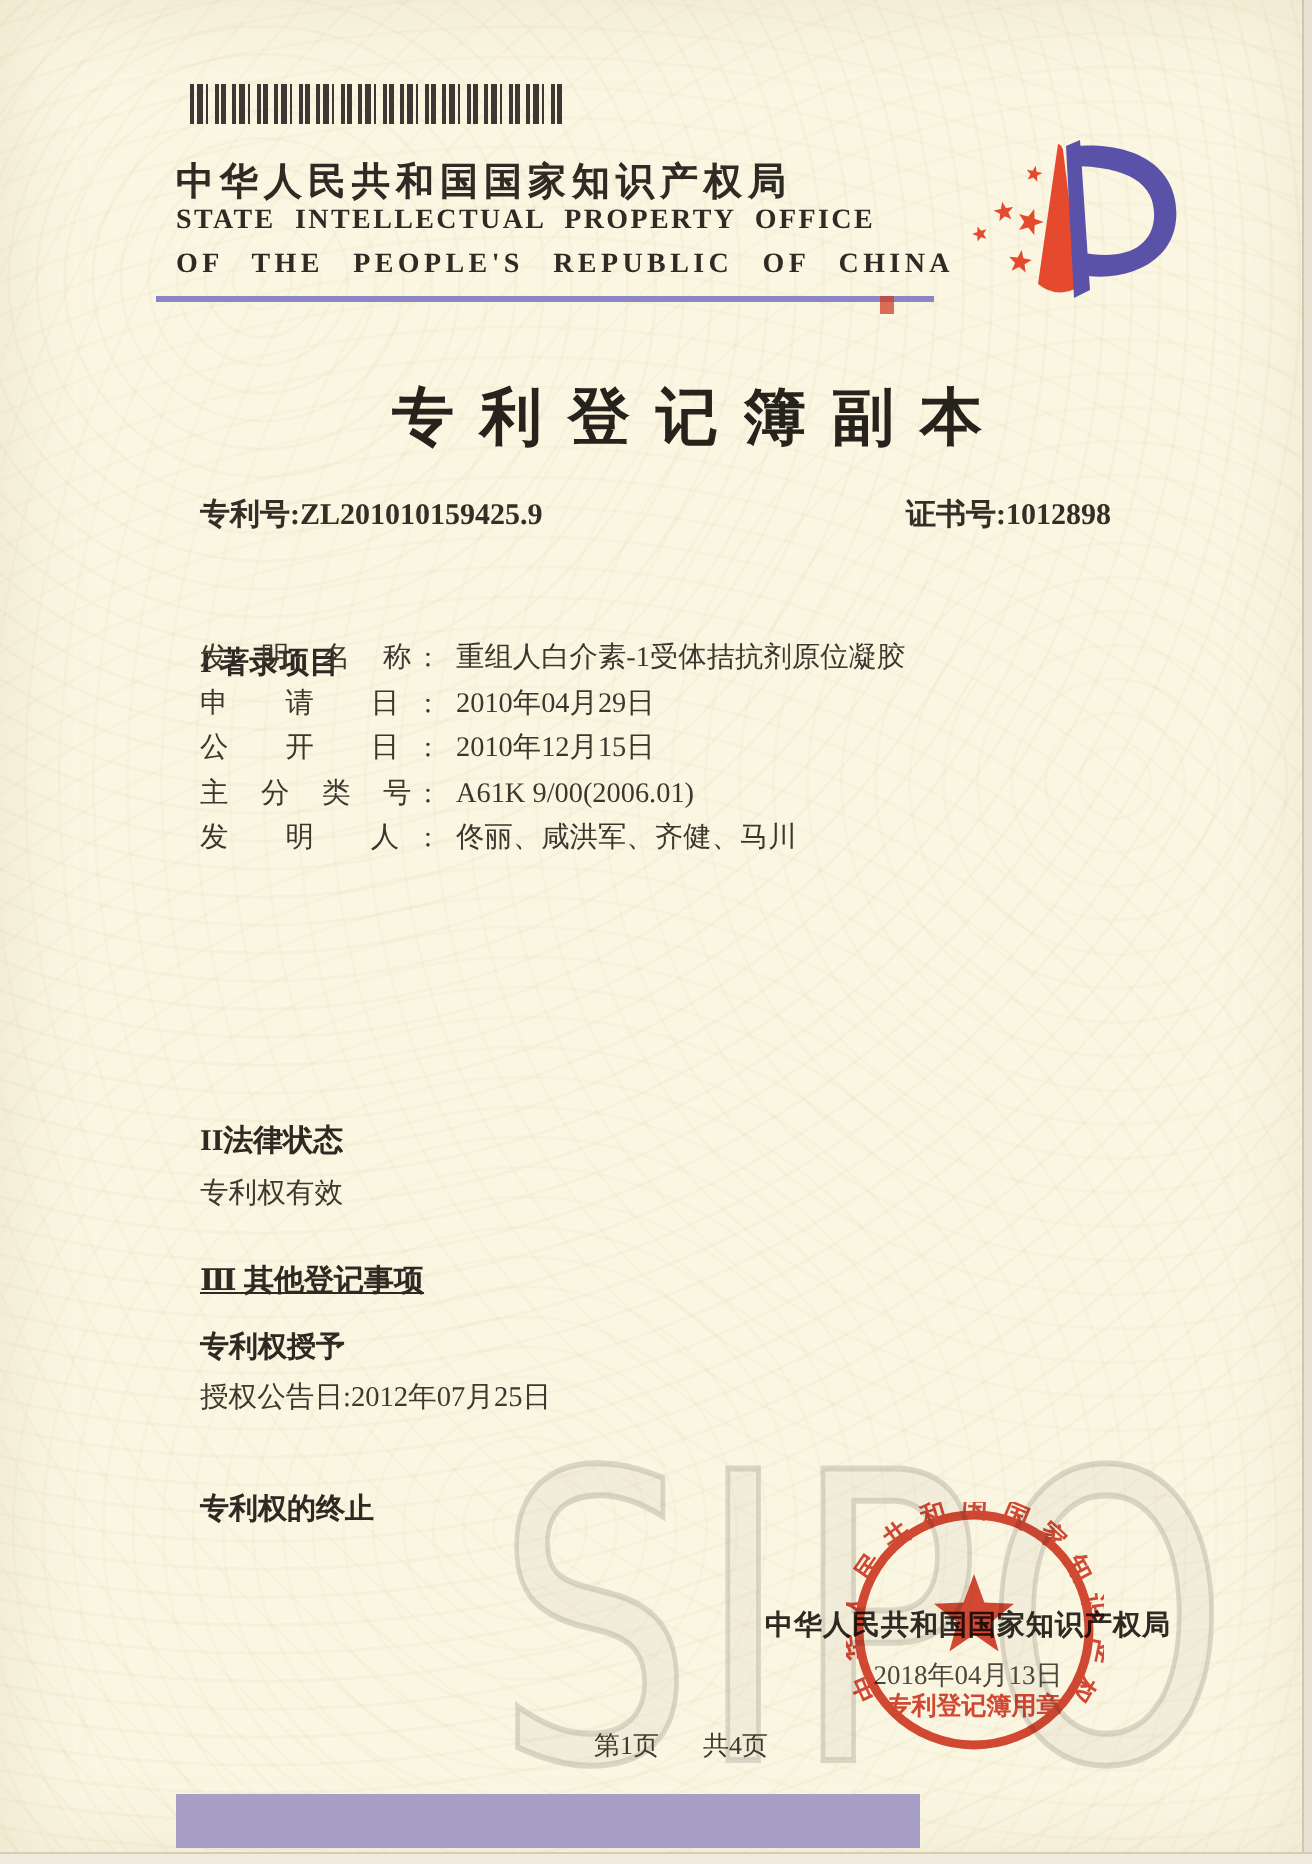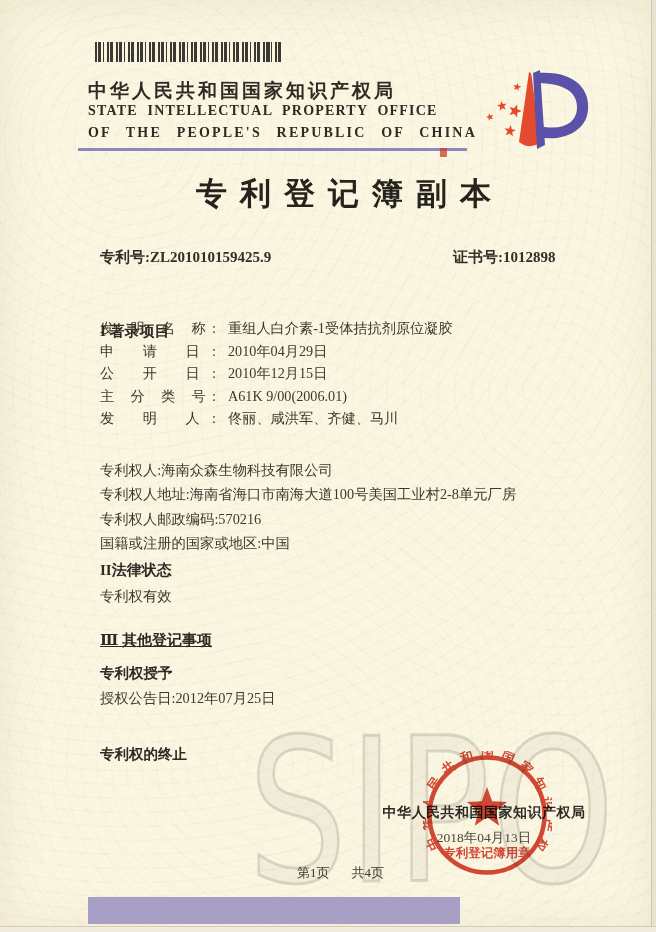--- a/index.html
+++ b/index.html
@@ -25,21 +25,21 @@
       #221f1c 15.5px 18px, transparent 18px 21px);}
 
   .hdr-cn{left:88px;top:78px;font-size:19px;font-weight:bold;letter-spacing:3px;color:#2e2a24;}
   .hdr-en1{left:88px;top:103px;font-size:14px;font-weight:bold;letter-spacing:1.2px;word-spacing:5px;color:#2e2a24;}
   .hdr-en2{left:88px;top:125px;font-size:14px;font-weight:bold;letter-spacing:2.2px;word-spacing:9px;color:#2e2a24;}
   .purple-rule{left:78px;top:148px;width:389px;height:3px;background:#8b87c4;}
   .red-speck{left:440px;top:148px;width:7px;height:9px;background:rgba(205,62,40,.75);}
 
   .logo{left:478px;top:56px;width:134px;height:106px;}
 
-  .doc-title{left:0;top:173px;width:656px;box-sizing:border-box;padding-left:44px;
+  .doc-title{left:0;top:188px;width:656px;box-sizing:border-box;padding-left:44px;
     text-align:center;font-size:31px;font-weight:bold;letter-spacing:13px;color:#26221c;}
 
   .ids{font-size:15px;font-weight:600;color:#332e26;}
   .ids-patent{left:100px;top:248px;}
   .ids-cert{left:453px;top:248px;}
 
   .sec-head{font-size:15px;font-weight:bold;color:#2e2a23;}
   .sub-head{font-size:14.5px;font-weight:bold;color:#2e2a23;}
   .body-line{font-size:14.3px;font-weight:500;color:#3e382e;}
 
@@ -131,26 +131,20 @@
     </div>
     <div class="frow">
       <span class="flabel">主 分 类 号:</span>
       <span class="fval">A61K 9/00(2006.01)</span>
     </div>
     <div class="frow">
       <span class="flabel">发 明 人:</span>
       <span class="fval">佟丽、咸洪军、齐健、马川</span>
     </div>
   </div>
-  <div class="abs z2 body-line holder">
-    <div>专利权人:海南众森生物科技有限公司</div>
-    <div>专利权人地址:海南省海口市南海大道100号美国工业村2-8单元厂房</div>
-    <div>专利权人邮政编码:570216</div>
-    <div>国籍或注册的国家或地区:中国</div>
-  </div>
 
   <div class="abs z2 sec-head s2-head">II法律状态</div>
   <div class="abs z2 body-line s2-status">专利权有效</div>
 
   <div class="abs z2 sec-head s3-head">Ⅲ 其他登记事项</div>
   <div class="abs z2 sub-head grant-head">专利权授予</div>
   <div class="abs z2 body-line grant-line">授权公告日:2012年07月25日</div>
   <div class="abs z2 sub-head term-head">专利权的终止</div>
 
   <div class="abs z2 authority">中华人民共和国国家知识产权局</div>

